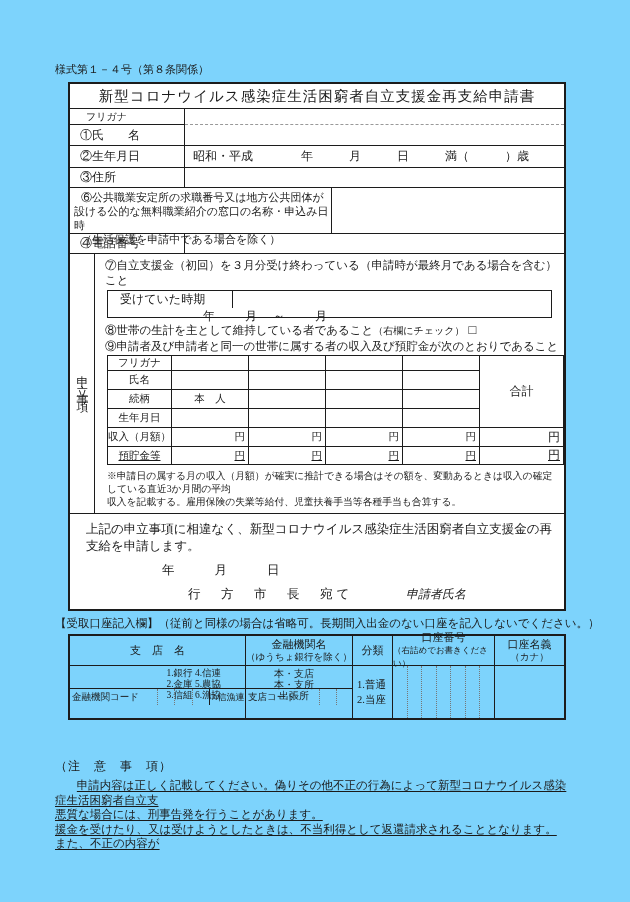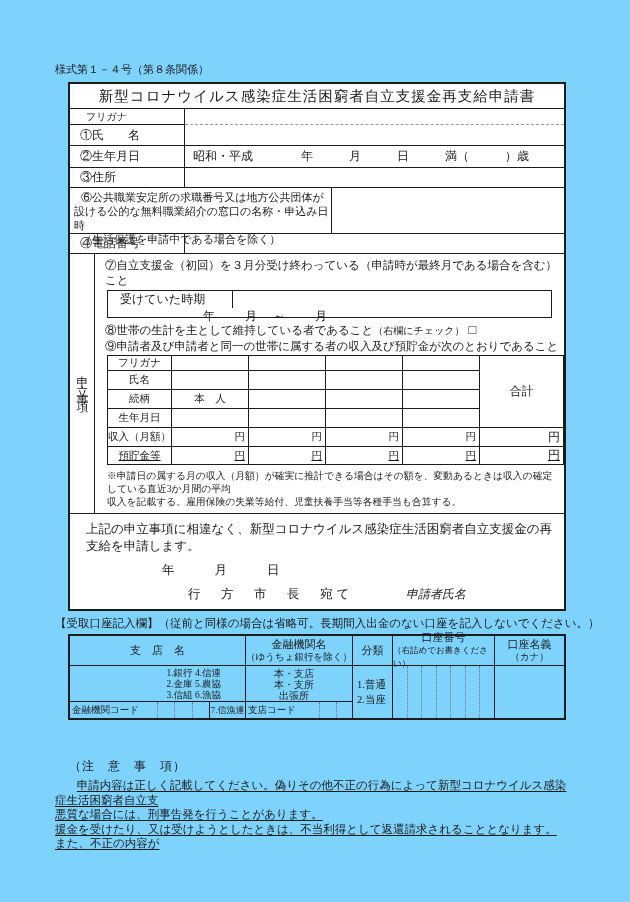--- a/index.html
+++ b/index.html
@@ -75,36 +75,36 @@
           display:grid; grid-template-columns:176px 107px 40px 102px 1fr; }
   .bh { border-right:1px solid #1c1c1c; border-bottom:1px solid #1c1c1c; height:30px;
         display:flex; flex-direction:column; align-items:center; justify-content:center;
         font-size:11px; line-height:13px; }
   .bh.last, .bb.last { border-right:none; }
   .bh .sub { font-size:9.5px; }
   .bh .sub2 { font-size:8.5px; }
   .bb { border-right:1px solid #1c1c1c; height:52px; position:relative; }
   .codes { text-align:right; font-size:9.5px; line-height:11px; padding:2px 24px 0 0; }
   .codes2 { text-align:center; font-size:10px; line-height:11px; padding:2px 10px 0 0; }
-  .strip { position:absolute; left:0; right:0; bottom:0; height:17px;
+  .strip { position:absolute; left:0; right:0; bottom:13px; height:17px;
            border-top:1px solid #1c1c1c; display:flex; }
   .striplbl { font-size:9.5px; display:flex; align-items:center; padding-left:2px; }
   .striplbl.w70 { width:70px; }
   .striplbl.w58 { width:58px; }
   .digit { flex:1; border-left:1px dotted #777; }
   .digit.first { border-left:none; }
   .shinren { width:36px; border-left:1px solid #1c1c1c; font-size:9px;
              display:flex; align-items:center; justify-content:center; }
   .classopts { font-size:10.5px; line-height:15px; padding:11px 0 0 4px; }
   .acctcells { display:flex; height:100%; }
   .postalnote { font-size:11.5px; line-height:16px; margin-top:4px; }
 
   
   .caution { margin-top:38px; }
-  .cau-title { font-size:12px; margin-left:14px; letter-spacing:1px; }
+  .cau-title { font-size:12px; letter-spacing:1px; }
   .cau-text { width:512px; font-size:11.5px; line-height:14.5px; margin-top:3px; }
   .cau-text div { text-decoration:underline; text-underline-offset:2px; }
   .cau-text .indent { text-indent:1.9em; }
 </style>
 </head>
 <body>
 
 <div class="page">
 
   <div class="form-code">様式第１－４号（第８条関係）</div>

